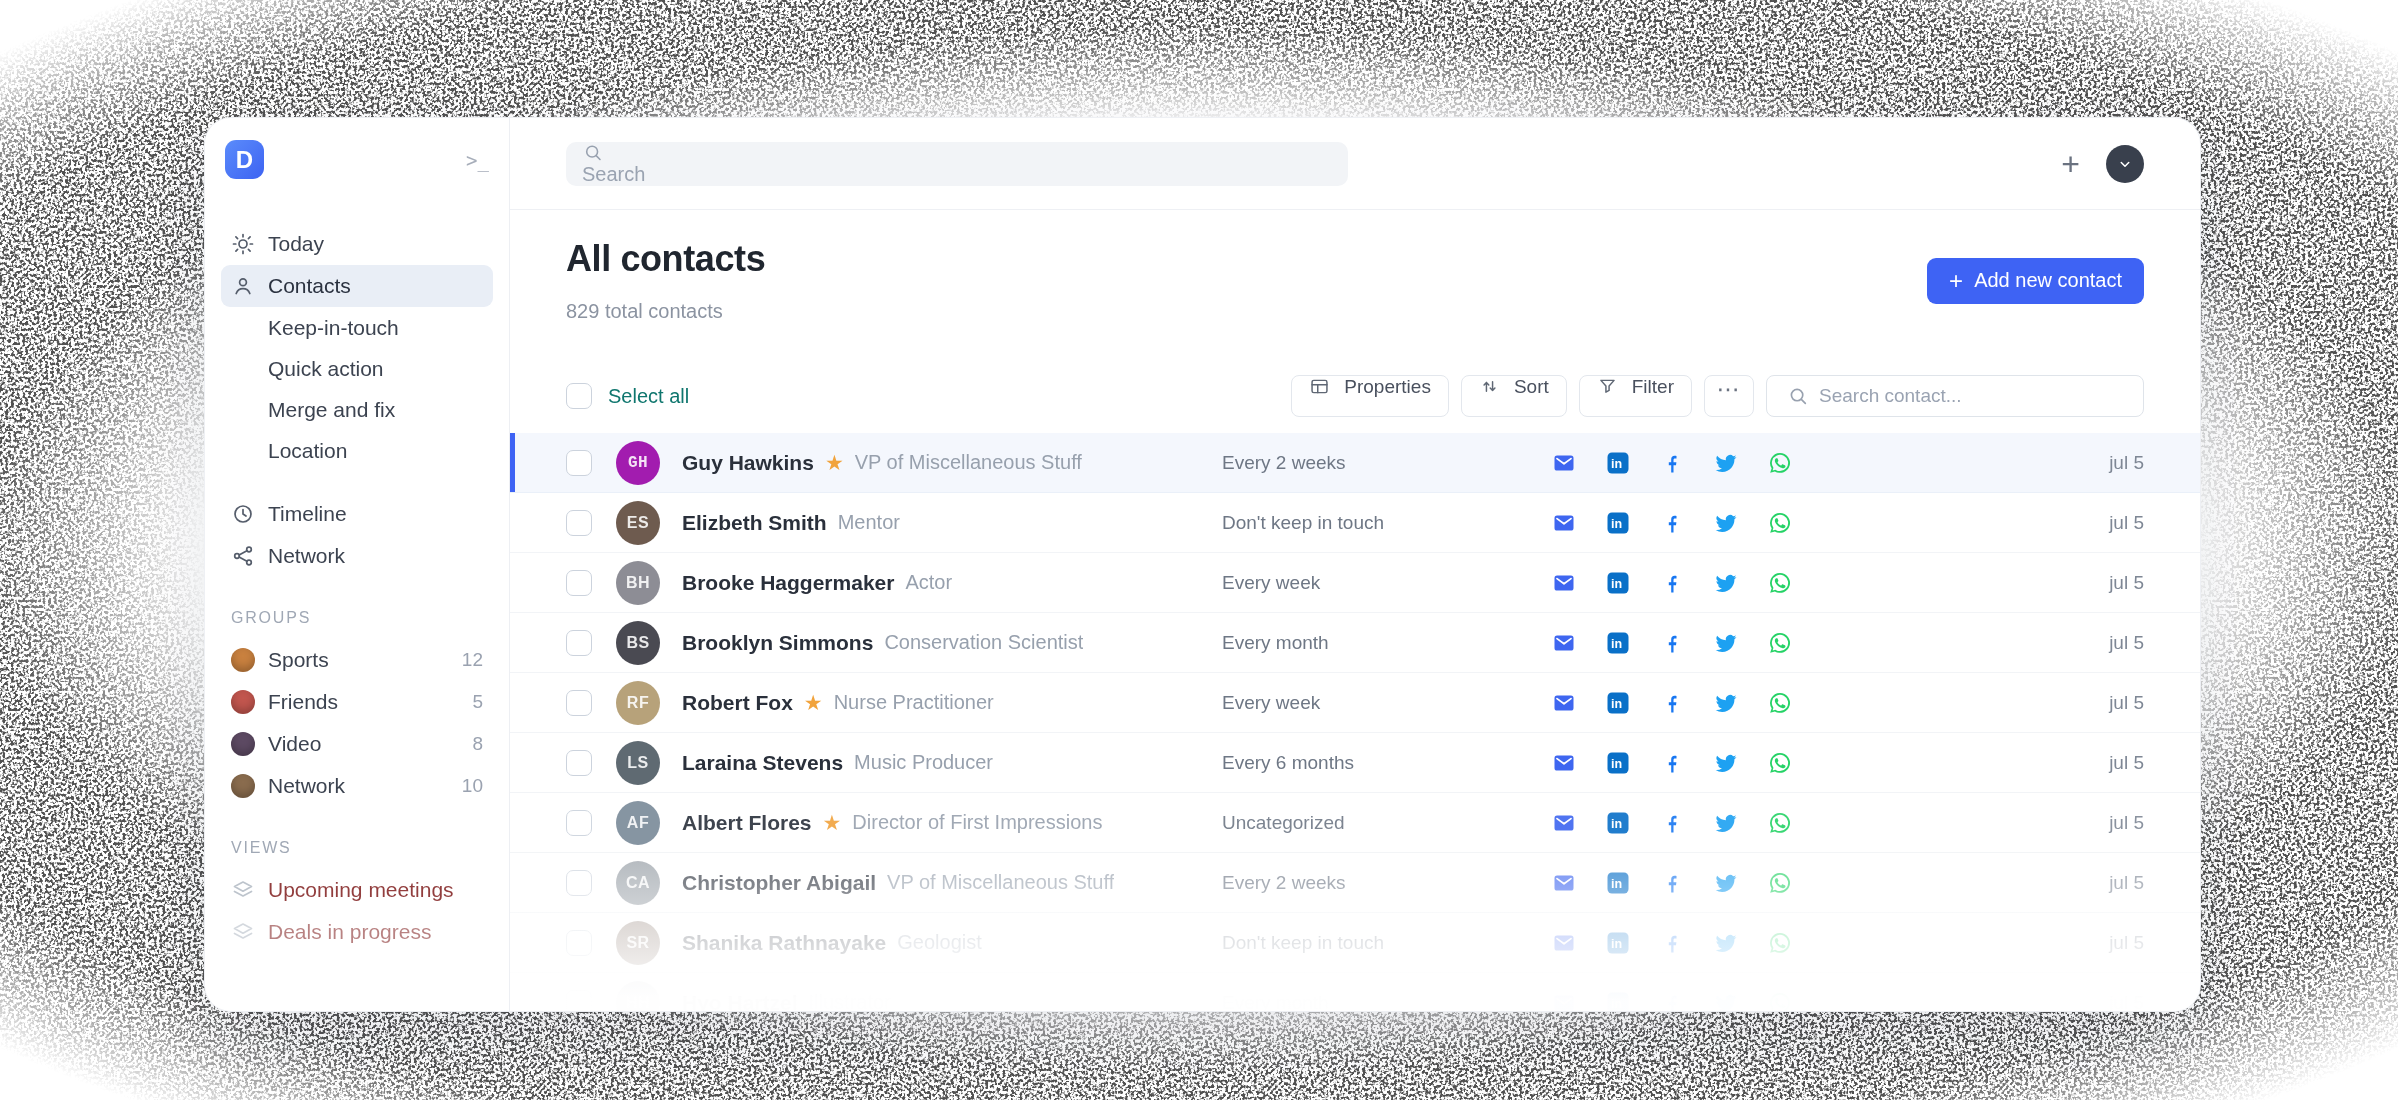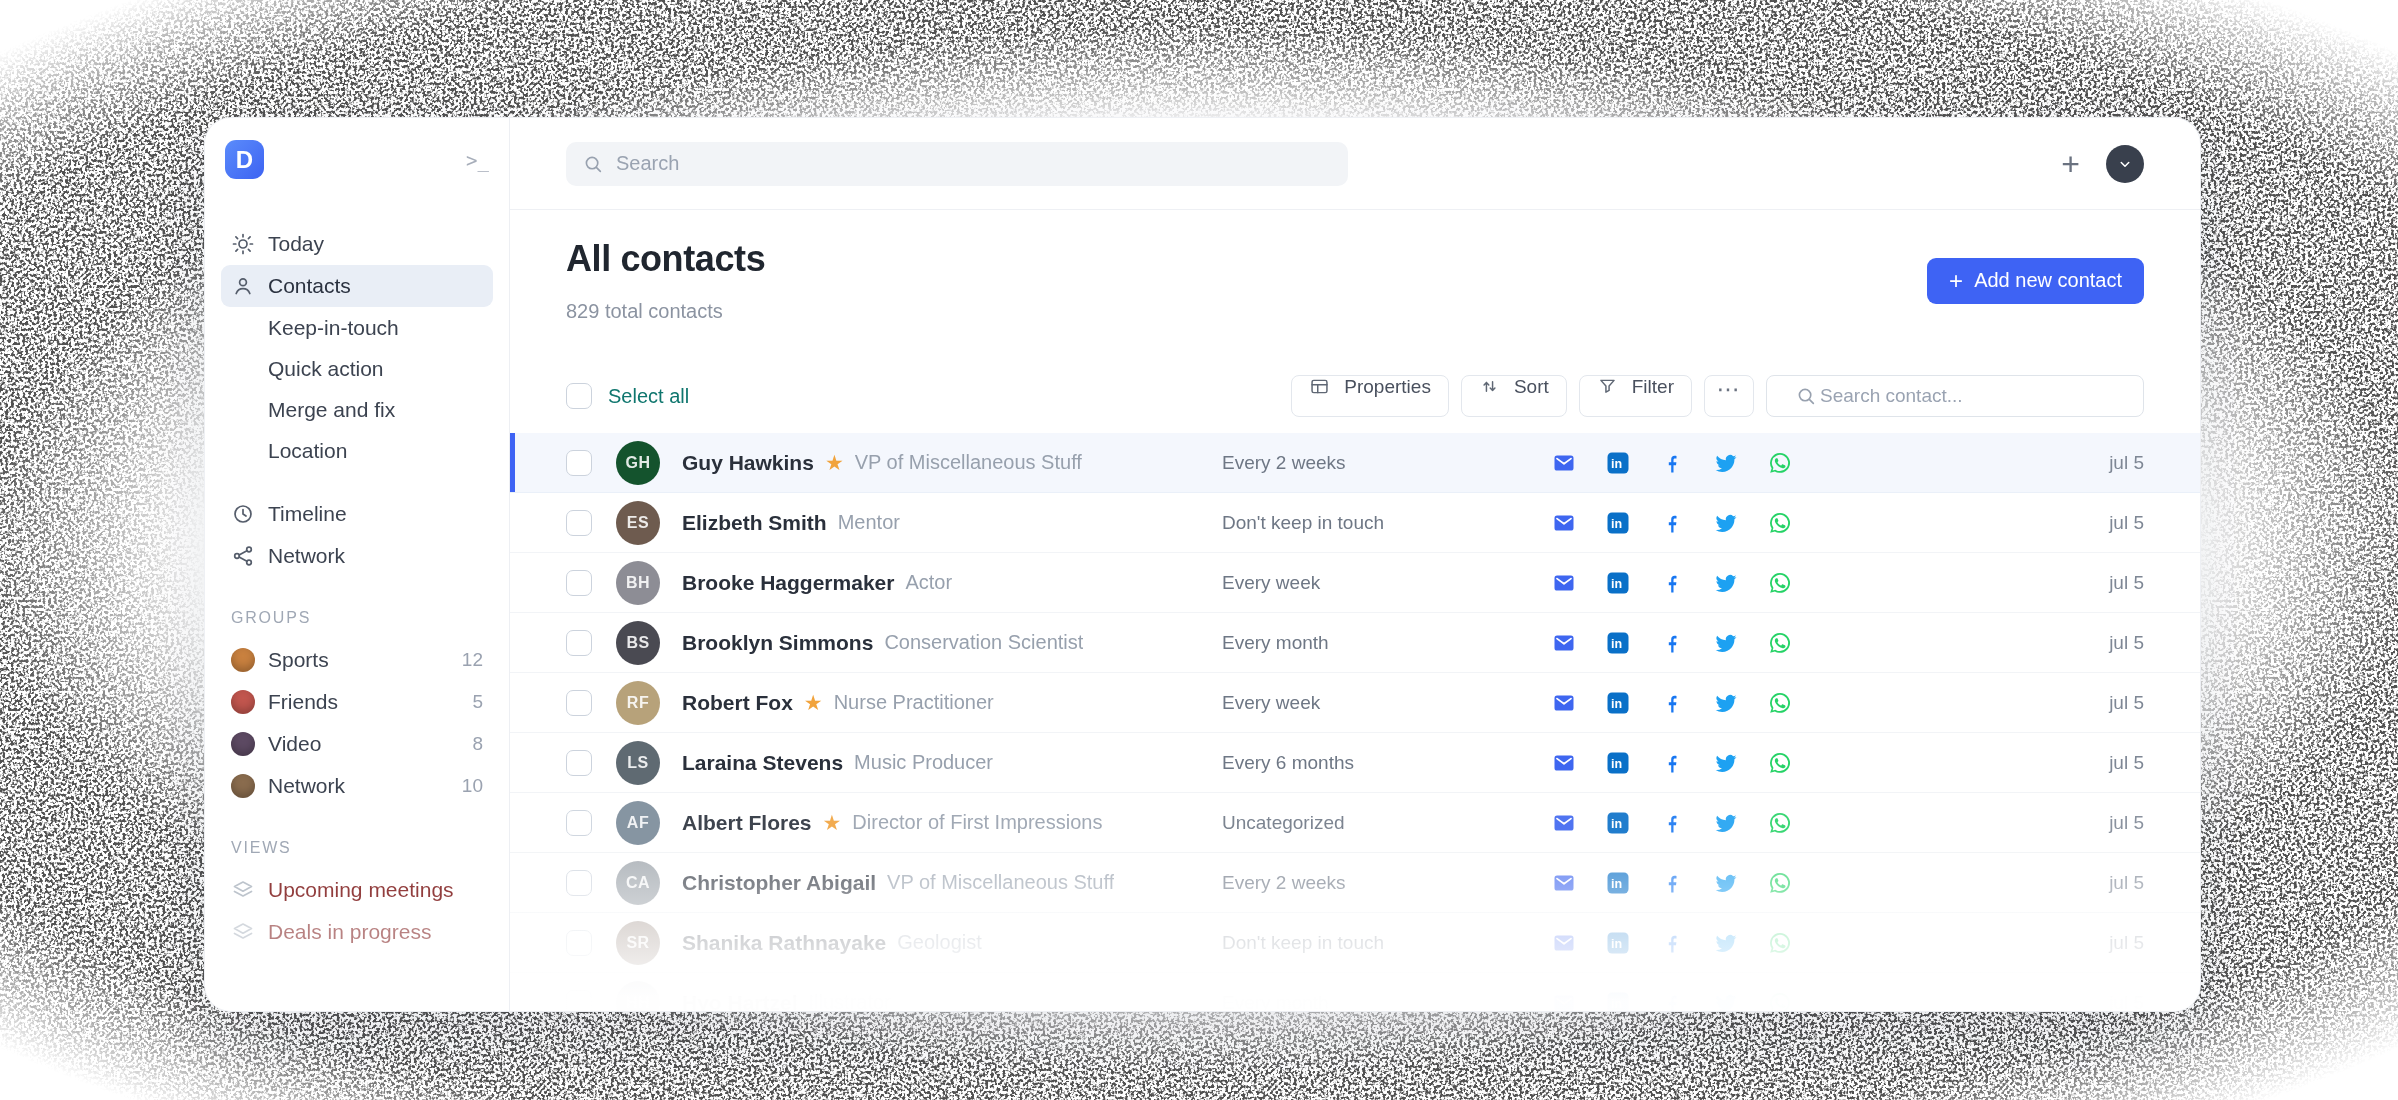--- a/index.html
+++ b/index.html
@@ -37,21 +37,21 @@
   .side-icon svg { width:24px; height:24px; stroke:#555d6b; stroke-width:1.7; fill:none; stroke-linecap:round; stroke-linejoin:round; }
   .gap-sm { height:22px; }
   .section-label { margin:32px 0 12px 0; padding:0 10px; font-size:16px; font-weight:400; letter-spacing:1.8px; color:#a0a8b5; }
   .swatch { width:24px; height:24px; border-radius:50%; flex:0 0 24px; box-shadow:inset 0 -4px 8px rgba(0,0,0,.25); }
   .view-item { color:#7f1d1d; }
   .view-item svg { stroke:#b2bac4; }
 
   
   .main { flex:1; display:flex; flex-direction:column; position:relative; }
   .topbar { height:92px; min-height:92px; display:flex; align-items:center; padding:0 56px; border-bottom:1px solid #eef0f4; }
-  .searchbox { width:782px; height:44px; background:#f2f4f7; border-radius:10px; display:flex; align-items:center; gap:12px; padding:0 16px; }
+  .searchbox { width:782px; height:44px; background:#f2f4f7; border-radius:10px; display:flex; align-items:flex-start; padding:0 16px;flex-direction:column; }
   .searchbox svg, .searchbox2 svg { width:22px; height:22px; stroke:#98a1af; stroke-width:1.8; fill:none; stroke-linecap:round; }
   .searchbox input { border:none; outline:none; background:transparent; flex:1; font-size:20px; color:#333a45; font-family:inherit; }
   .searchbox input::placeholder { color:#9aa3b1; }
   .top-actions { margin-left:auto; display:flex; align-items:center; gap:26px; }
   .plus-btn { font-size:32px; color:#6a7280; line-height:1; cursor:pointer; background:none; border:none; font-family:inherit; }
   .profile-btn { width:38px; height:38px; border-radius:50%; background:#39404d; border:none; display:flex; align-items:center; justify-content:center; cursor:pointer; }
   .profile-btn svg { width:18px; height:18px; stroke:#fff; stroke-width:2; fill:none; stroke-linecap:round; stroke-linejoin:round; }
 
   .page-head { display:flex; align-items:center; justify-content:space-between; padding:0 56px; margin-top:28px; }
   .page-title { font-size:36px; font-weight:700; color:#20262f; letter-spacing:-.4px; }
@@ -60,21 +60,21 @@
   .add-btn .plus { font-size:24px; font-weight:400; line-height:1; }
 
   .toolbar { display:flex; align-items:center; padding:0 56px; margin-top:52px; }
   .checkbox { width:26px; height:26px; border:1.5px solid #ccd3dd; border-radius:7px; background:#fff; cursor:pointer; flex:0 0 26px; }
   .select-all { display:flex; align-items:center; gap:16px; }
   .select-all .lbl { font-size:20px; color:#0f766e; }
   .tool-right { margin-left:auto; display:flex; align-items:center; gap:12px; }
   .tool-btn { height:42px; padding:0 17px; background:#fff; border:1px solid #e3e7ed; border-radius:8px; display:flex; align-items:flex-start; gap:14px; font-size:19px; color:#49505e; font-family:inherit; cursor:pointer; }
   .tool-btn svg { width:21px; height:21px; stroke:#5f6774; stroke-width:1.7; fill:none; stroke-linecap:round; stroke-linejoin:round; }
   .more-btn { width:50px; justify-content:center; font-size:23px; color:#6a7280; letter-spacing:2px; padding:0; }
-  .searchbox2 { width:378px; height:42px; border:1px solid #dfe4ea; border-radius:8px; display:flex; align-items:center; gap:3px; padding:0 28px; background:#fff; }
+  .searchbox2 { width:378px; height:42px; border:1px solid #dfe4ea; border-radius:8px; display:flex; align-items:center; gap:10px; padding:0 20px; background:#fff; }
   .searchbox2 input { border:none; outline:none; flex:1; font-size:19px; color:#333a45; font-family:inherit; background:transparent; }
   .searchbox2 input::placeholder { color:#9aa3b2; }
 
   
   .table { margin-top:16px; }
   .row { display:grid; grid-template-columns:50px 66px 540px 330px 250px 1fr; align-items:center; height:60px; padding:0 56px; border-bottom:1px solid #f2f4f7; cursor:pointer; }
   .row.highlight { background:#f4f7fd; box-shadow:inset 5px 0 0 #3e63f4; border-bottom-color:#eaf0f9; }
   .avatar { width:44px; height:44px; border-radius:50%; display:flex; align-items:center; justify-content:center; color:rgba(255,255,255,.88); font-size:16px; font-weight:700; letter-spacing:.5px; }
   .ncell { display:flex; align-items:center; gap:11px; white-space:nowrap; overflow:hidden; }
   .nm { font-size:21px; font-weight:700; color:#2a303b; }
@@ -294,21 +294,21 @@
       </div>
     </div>
 
     <div class="table">
 
         <div class="row highlight">
           <div>
             <div class="checkbox"></div>
           </div>
           <div>
-            <div class="avatar" style="background: #14532d;">
+            <div class="avatar" style="background: #a21caf; font-family: Liberation Mono, monospace;">
               <span>GH</span>
             </div>
           </div>
           <div class="ncell">
             <span class="nm">Guy Hawkins</span>
             <span class="star">★</span>
             <span class="ttl">VP of Miscellaneous Stuff</span>
           </div>
           <div class="freq">Every 2 weeks</div>
           <div class="socials">

